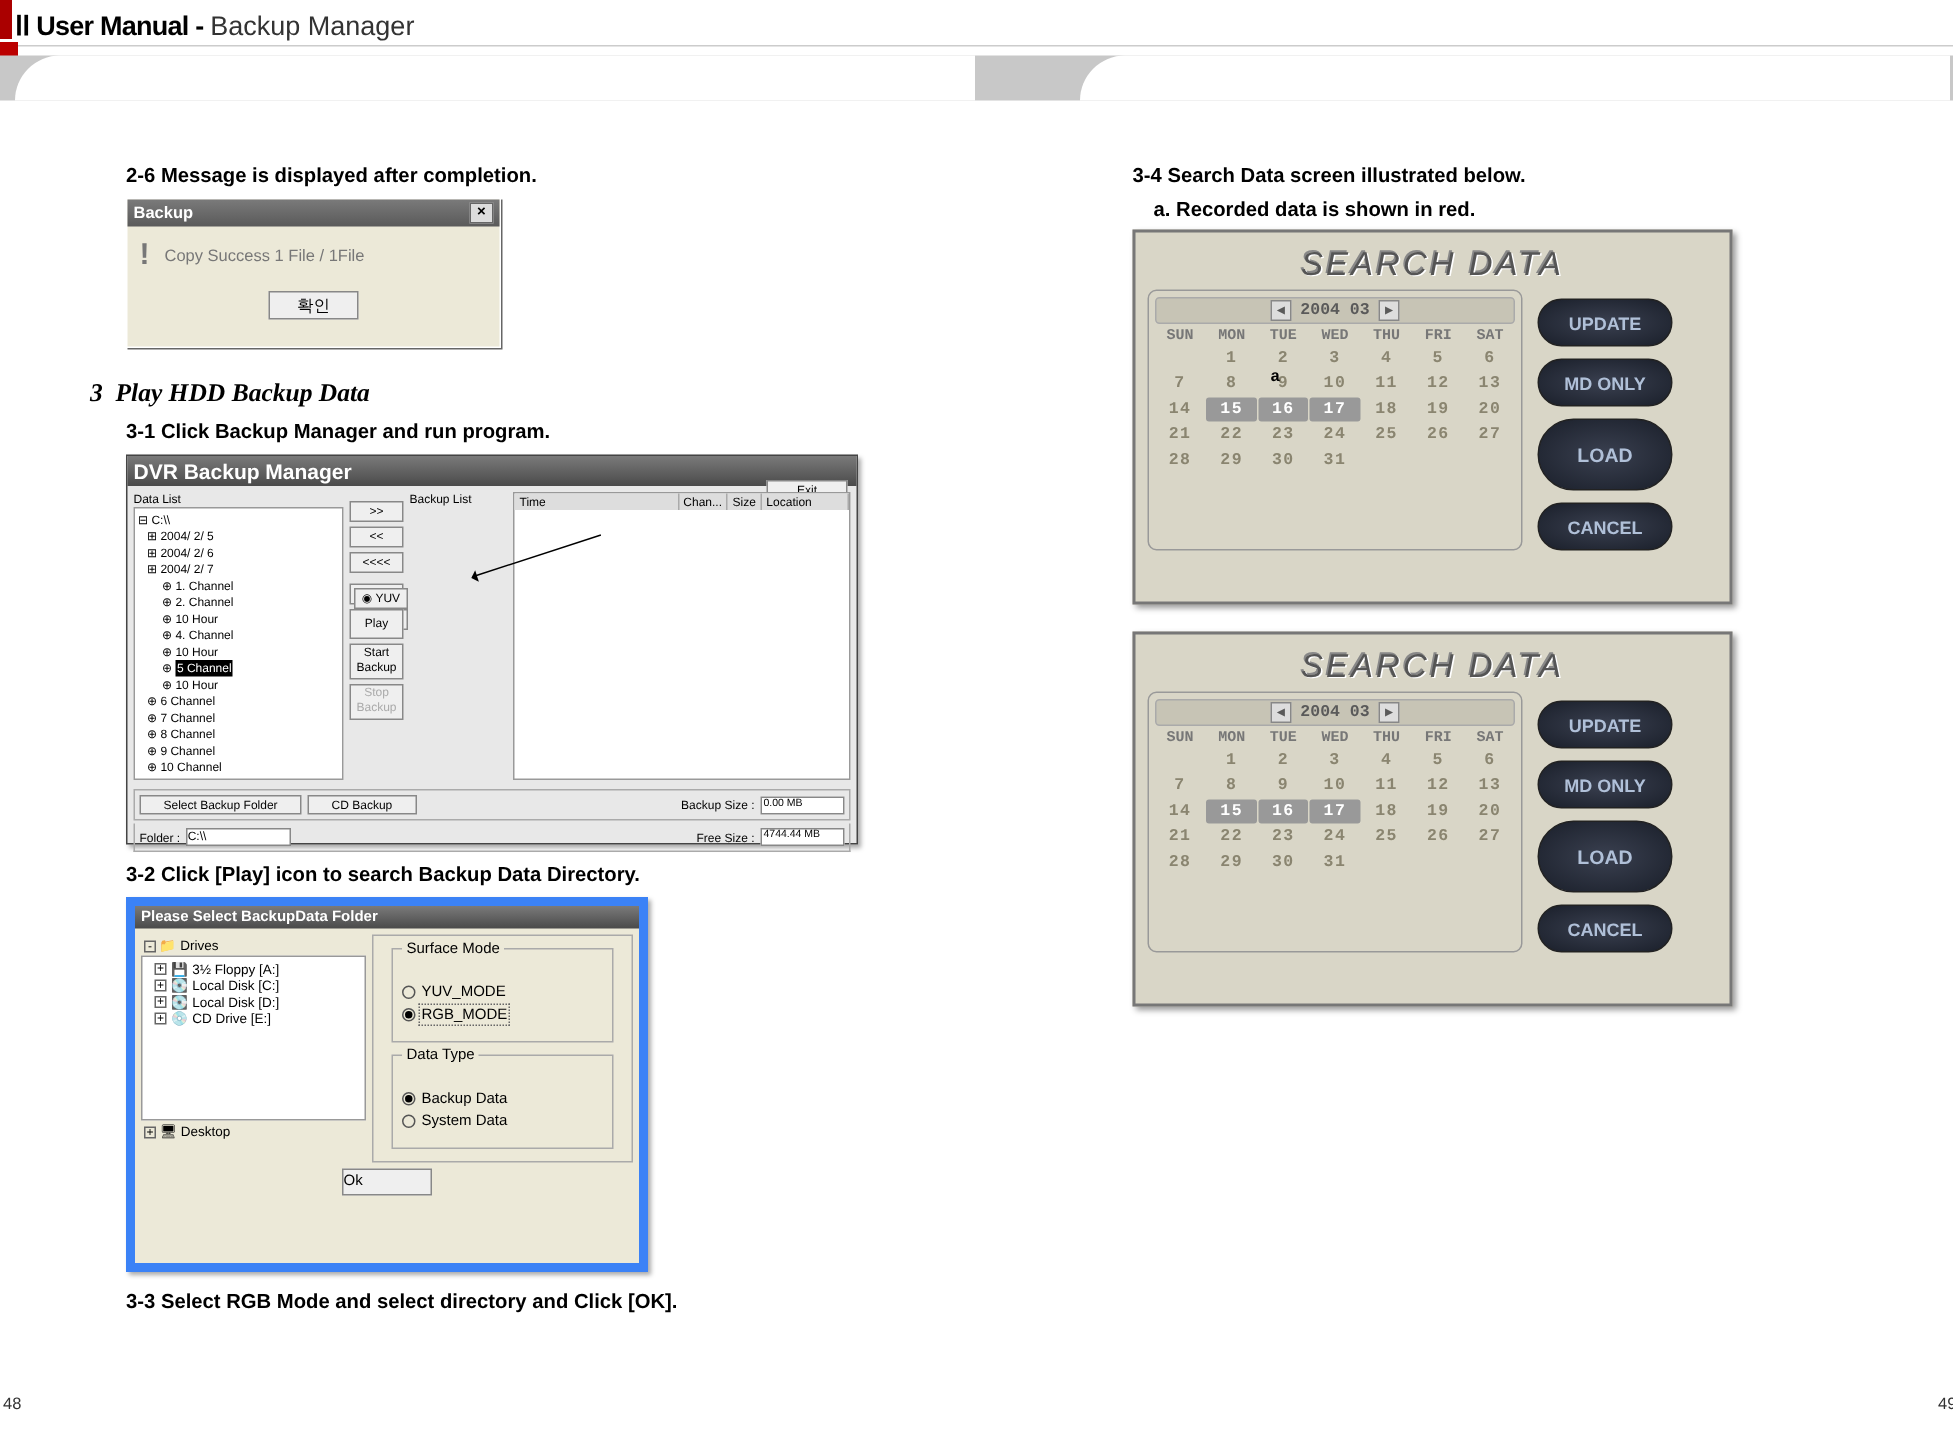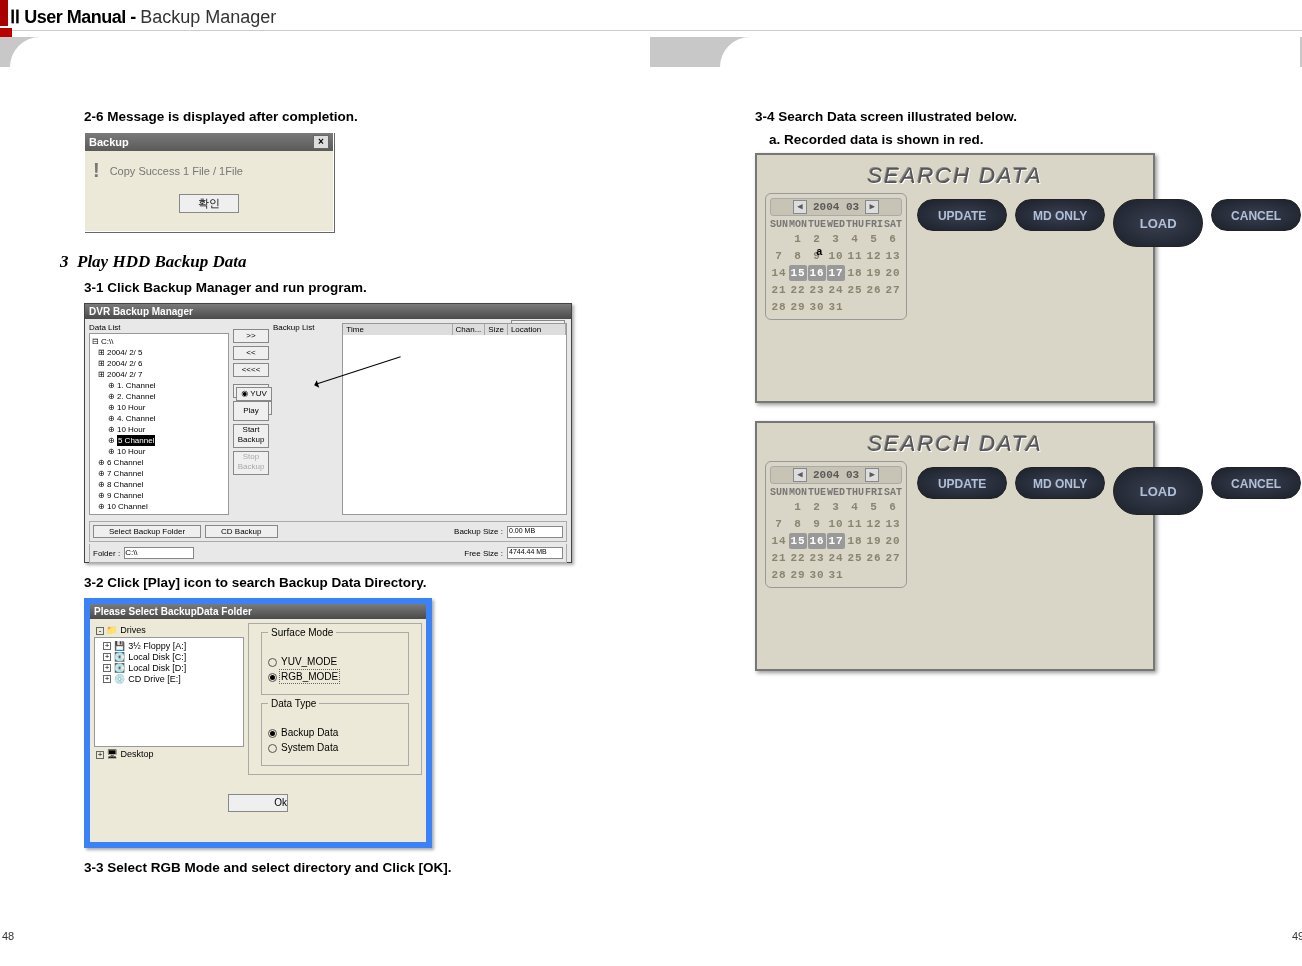--- a/index.html
+++ b/index.html
@@ -92,21 +92,21 @@
     background:linear-gradient(#7a7a7a,#5a5a5a);
     color:#fff; font-size:11px; font-weight:bold;
     padding:2px 4px;
     display:flex; justify-content:space-between; align-items:center;
   }
   .dlg-close { background:#ddd; width:16px; height:14px; font-size:10px; text-align:center; border:1px solid #666; color:#000;}
   .dlg-body { display:flex; align-items:center; padding:8px; color:#777; font-size:11px; }
   .dlg-icon { font-size:20px; font-weight:bold; margin-right:10px; }
   .dlg-btn { display:block; width:60px; margin:4px auto; border:1px solid #888; background:#efefef; font-size:11px; text-align:center; padding:1px 0;}
   .dvr-mgr { width:488px; height:260px; background:#e8e8e8; border:1px solid #444; position:relative; font-size:9px; }
-  .dvr-title { background:linear-gradient(#7a7a7a,#4a4a4a); color:#fff; font-weight:bold; padding:2px 4px; font-size:10px; }
+  .dvr-title { background:linear-gradient(#7a7a7a,#4a4a4a); color:#fff; font-weight:bold; padding:2px 4px; font-size:14px; }
   .dvr-layout { display:flex; padding:4px; gap:4px; height:200px;}
   .data-list { width:140px; border:1px solid #999; background:#fff; overflow:hidden; }
   .tree { font-size:8px; line-height:11px; padding:2px; }
   .tree .hl { background:#000; color:#fff; display:inline-block; padding:0 1px;}
   .mid-btns { display:flex; flex-direction:column; gap:3px; padding-top:6px;}
   .mid-btns div { width:36px; height:14px; border:1px solid #888; background:#efefef; text-align:center; font-size:8px; line-height:12px; }
   .mid-btns .big { height:20px; line-height:18px; }
   .yuv-rgb { width:36px; padding:2px 0; border:1px solid #bbb; margin-top:4px; font-size:7px; text-align:left; padding-left:2px;}
   .backup-list { flex:1; border:1px solid #999; background:#ffffff; position:relative;margin-left:28px;}
   .backup-list .cols { display:flex; font-size:8px; background:#ddd; }
@@ -124,21 +124,21 @@
   .fd-body { display:flex; padding:4px; gap:4px; }
   .drives { width:150px; height:110px; border:1px solid #999; background:#fff; padding:2px; font-size:9px; }
   .drives .row { display:flex; align-items:center; gap:3px; margin:1px 0; padding-left:6px;}
   .drives .plus { width:8px; height:8px; border:1px solid #666; text-align:center; line-height:6px; font-size:8px;}
   .surface { border:1px solid #aaa; padding:8px 12px; font-size:10px; flex:1; display:flex; flex-direction:column; gap:8px;}
   .surface .grp { border:1px solid #aaa; padding:8px 6px;}
   .radio-row { margin:4px 0; font-size:10px;}
   .radio-row .circ { display:inline-block; width:9px; height:9px; border:1px solid #555; border-radius:50%; margin-right:4px; vertical-align:middle;}
   .radio-row .dot::after { content:''; display:block; width:5px; height:5px; background:#000; border-radius:50%; margin:1px;}
   .radio-row .sel { outline:1px dotted #666; outline-offset:1px;}
-  .ok-btn { width:60px; height:18px; margin:15px auto; display:block; border:1px solid #888; background:#efefef; font-size:10px; text-align:right; line-height:16px;}
+  .ok-btn { width:60px; height:18px; margin:0 auto; display:block; border:1px solid #888; background:#efefef; font-size:10px; text-align:left; line-height:16px;}
 
   
   .search-panel {
     width: 400px; height: 250px;
     border:2px solid #777;
     background:#d9d6c7;
     box-shadow:2px 2px 4px #999;
     margin:6px 0 18px 24px;
     padding:8px;
     position:relative;
@@ -164,21 +164,21 @@
     font-size:11px;
     color:#5a5a5a;
   }
   .cal-top { display:flex; align-items:center; justify-content:center; gap:6px; background:#c7c4b5; border:1px solid #aaa; border-radius:3px; padding:1px 4px; margin-bottom:3px; font-weight:bold;}
   .cal-arrow { width:14px; height:14px; border:1px solid #888; background:#ddd; font-size:9px; text-align:center; line-height:12px;}
   .cal-grid { display:grid; grid-template-columns:repeat(7,1fr); gap:1px; text-align:center;}
   .cal-grid .hd { color:#777; font-weight:bold; font-size:10px;}
   .cal-grid .d { padding:2px 0; color:#8a8570; font-weight:bold; letter-spacing:1px; position:relative;}
   .cal-grid .hlbox { background:#999; color:#fff; border-radius:2px; }
   .cal-a { position:absolute; top:-2px; left:8px; color:#000; font-size:11px; font-weight:bold; font-style:normal;}
-  .sp-buttons { display:flex; flex-direction:row; gap:8px; margin-top:6px; }
+  .sp-buttons { display:flex; flex-direction:column; gap:8px; margin-top:6px; }
   .sp-btn {
     width:90px; height:32px; border-radius:16px;
     background: radial-gradient(#3a4050,#1a1f2a);
     color:#b0c0d8; font-size:12px; font-weight:bold; text-align:center; line-height:32px;
     border:1px solid #222;
   }
   .sp-btn.load { height:48px; line-height:48px; border-radius:24px; font-size:13px;}
   .page-num {
     position:absolute; bottom:4px; font-size:11px; color:#333;
   }

